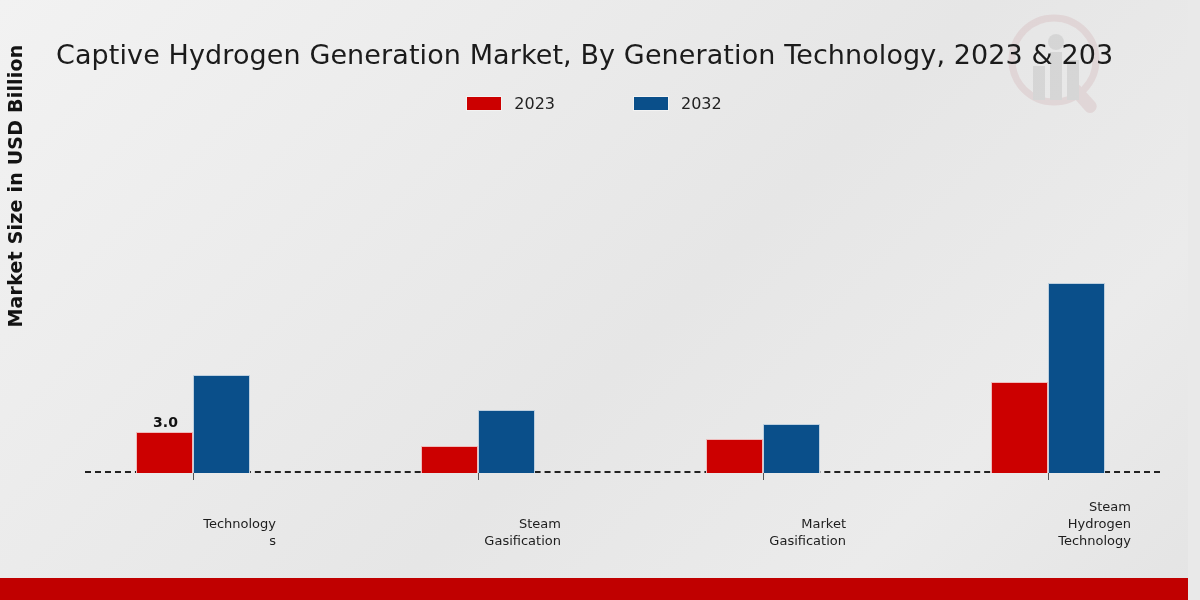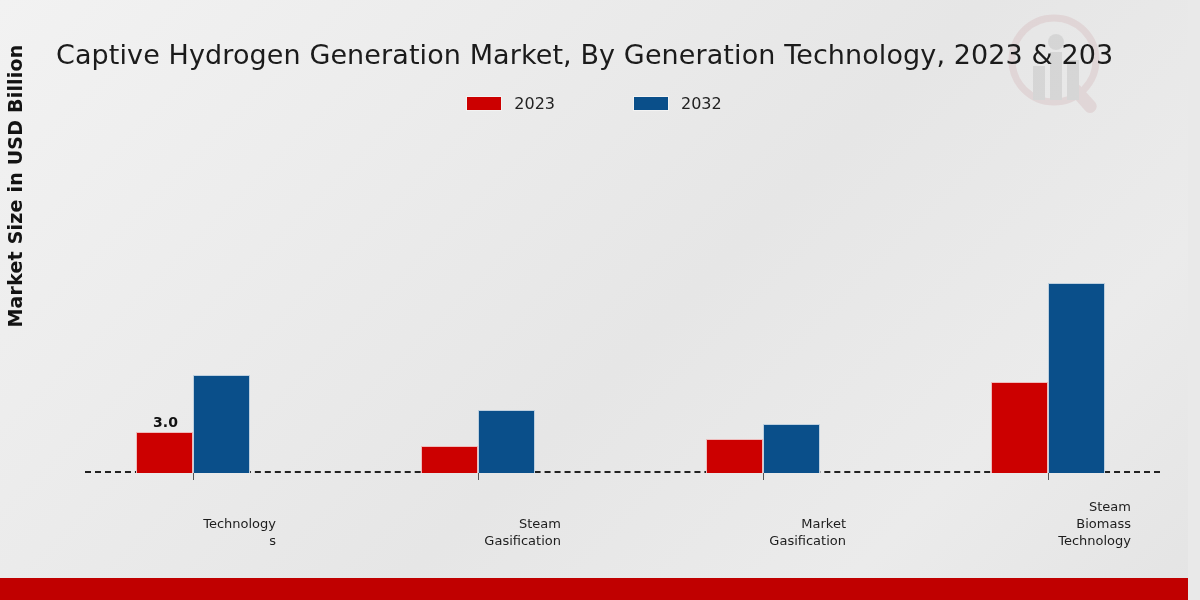--- a/index.html
+++ b/index.html
@@ -204,20 +204,20 @@
         <div>Gasification</div>
       </div>
     </div>
 
     <div class="bar-group" style="left:906px">
       <div class="bar series-0" style="height:91px"></div>
       <div class="bar series-1" style="height:190px"></div>
       <div class="tick-mark"></div>
       <div class="cat-label">
         <div>Steam</div>
-        <div>Biomass</div>
+        <div>Hydrogen</div>
         <div>Technology</div>
       </div>
     </div>
   </div>
 
   <div id="bottom-band"></div>
 </div>
 
 </body></html>

